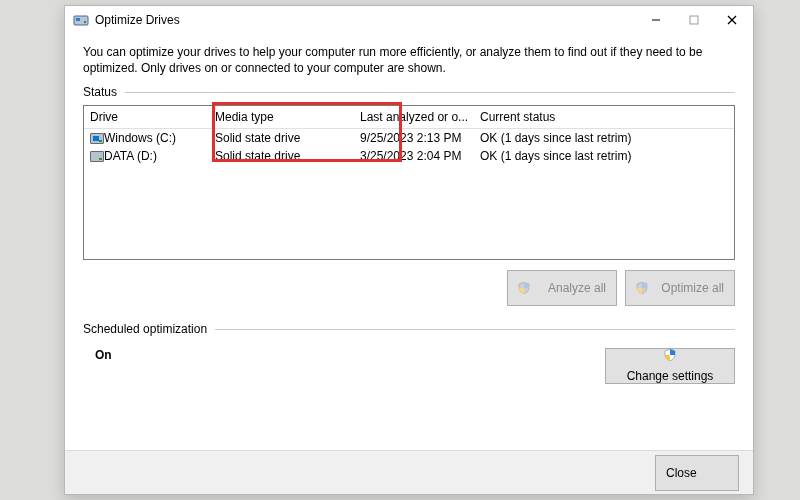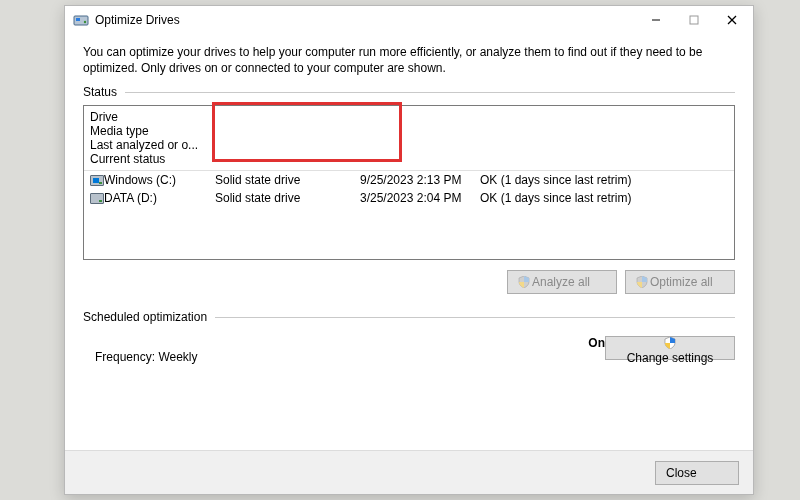--- a/index.html
+++ b/index.html
@@ -13,40 +13,40 @@
   .titlebar .title { font-size: 12px; color: #000; flex: 1; }
   .sysbtns { display: flex; }
   .sysbtn { width: 38px; height: 26px; display:flex; align-items:center; justify-content:center; font-size:12px; color:#222; }
   .sysbtn svg { display:block; }
   .content { padding: 10px 18px 0 18px; font-size: 12px; color: #000; }
   .intro { line-height: 1.35; margin-bottom: 9px; }
   .section-label { display:flex; align-items:center; margin-bottom: 6px; text-align: center; }
   .section-label span.txt { font-size: 12px; color:#000; }
   .section-label .rule { flex:1; height:1px; background:#c9c9c9; margin-left:8px; }
   .listbox { border:1px solid #7a7a7a; height: 155px; position:relative; }
-  .cols { display:flex; border-bottom:1px solid #e0e0e0; padding: 4px 6px; font-size:12px; color:#000;flex-direction:column; }
+  .cols { display:flex; border-bottom:1px solid #e0e0e0; padding: 4px 6px; font-size:12px; color:#000; }
   .cols div { white-space: nowrap; overflow: hidden; text-overflow: ellipsis; }
   .col-drive { width: 125px; }
   .col-media { width: 145px; }
   .col-last  { width: 120px; }
   .col-status{ flex:1; }
   .row { display:flex; padding: 2px 6px; font-size:12px; color:#000; align-items:center; }
   .row .col-drive { display:flex; align-items:center; gap:0; }
   .drive-icon { width:14px; height:11px; background:#b8c2cc; border:1px solid #5b6b7a; border-radius:1px; position:relative; }
   .drive-icon.win::after { content:""; position:absolute; left:2px; top:2px; width:6px; height:5px; background:#0078d7; }
   .drive-icon::before { content:""; position:absolute; right:1px; bottom:1px; width:3px; height:2px; background:#3c8f3c; }
   .red-highlight { position:absolute; border:3px solid #e03131; left:128px; top:-4px; width:190px; height:60px; pointer-events:none; }
   .btnrow { display:flex; justify-content:flex-end; gap:8px; margin: 10px 0 16px 0; }
-  .btn { min-width:110px; height:24px; border:1px solid #adadad; background:#e1e1e1; font-size:12px; display:flex; align-items:center; justify-content:flex-start; gap:2px; padding:0 10px; }
+  .btn { min-width:110px; height:36px; border:1px solid #adadad; background:#e1e1e1; font-size:12px; display:flex; align-items:center; justify-content:space-between; gap:2px; padding:0 10px; }
   .btn.disabled { color:#8a8a8a; }
   .shield { width:12px; height:12px; }
   .sched { margin-top: 4px; }
   .sched-body { display:flex; align-items:flex-start; padding: 6px 0 0 12px; }
   .sched-text { flex:1; font-size:12px; }
-  .sched-text .on { font-weight:600; margin-bottom:0;text-align:right; }
+  .sched-text .on { font-weight:600; margin-bottom:16px; }
   .sched-text .line { margin-bottom:4px; }
   .bottombar { position:absolute; left:0; right:0; bottom:0; height:44px; background:#f0f0f0; border-top:1px solid #dcdcdc; display:flex; align-items:center; justify-content:flex-end; padding:0 14px; }
   .bottombar .btn { background:#e1e1e1; color:#000; min-width:84px; }
 </style>
 </head>
 <body>
 
 <div class="window">
 
   <div class="titlebar">
@@ -134,24 +134,20 @@
     </div>
 
     <div class="section-label sched">
       <span class="txt">Scheduled optimization</span>
       <span class="rule"></span>
     </div>
 
     <div class="sched-body">
       <div class="sched-text">
         <div class="on">On</div>
-        <div class="line">
-          <span>Frequency:</span>
-          <span>Weekly</span>
-        </div>
       </div>
       <div class="btn" style="min-width:130px;flex-direction:column;">
         <span class="shield"><svg viewBox="0 0 12 12">
               <path d="M6 0 L11 2 V6 C11 9 8 11 6 12 C4 11 1 9 1 6 V2 Z" fill="#fff" stroke="#6a6a6a" stroke-width="0.5"></path>
               <path d="M6 0 L11 2 V6 L6 6 Z" fill="#2a7de1"></path>
               <path d="M6 6 L6 12 C4 11 1 9 1 6 Z" fill="#f6c945"></path>
             </svg></span>
         <span>Change settings</span>
       </div>
     </div>

